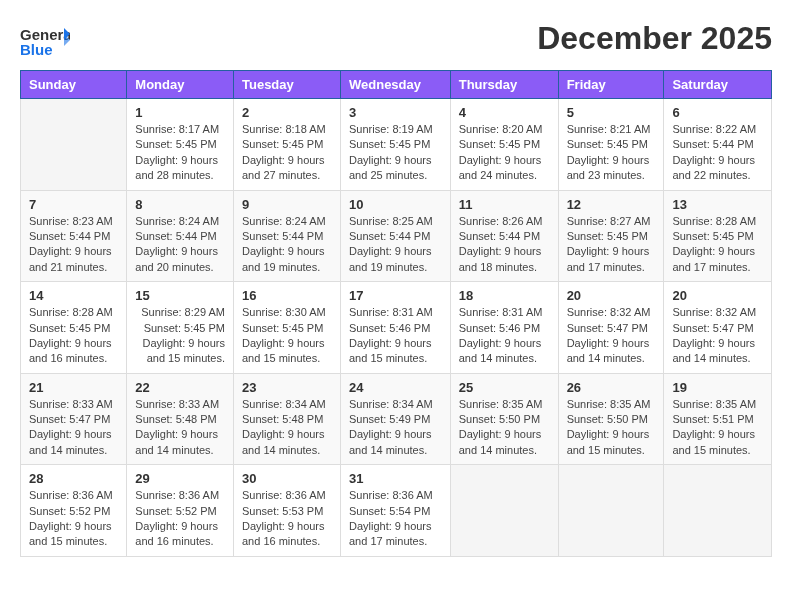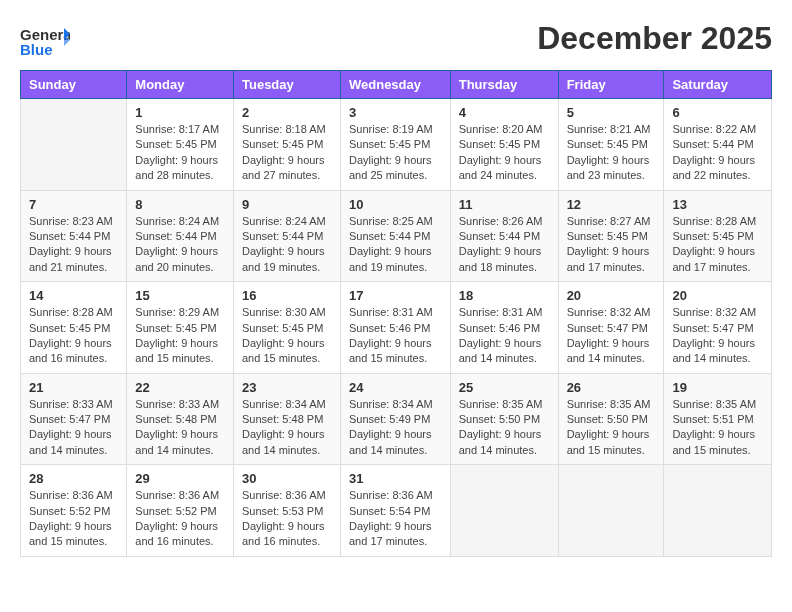--- a/index.html
+++ b/index.html
@@ -215,21 +215,21 @@
         <tr>
           <td>
             <span class="day-number">14</span>
             <div class="day-info" style="white-space: pre-line;">Sunrise: 8:28 AM
 Sunset: 5:45 PM
 Daylight: 9 hours
 and 16 minutes.</div>
           </td>
           <td>
             <span class="day-number">15</span>
-            <div class="day-info" style="white-space: pre-line;">Sunrise: 8:29 AM
+            <div class="day-info" style="white-space: pre-line; text-align: right;">Sunrise: 8:29 AM
 Sunset: 5:45 PM
 Daylight: 9 hours
 and 15 minutes.</div>
           </td>
           <td>
             <span class="day-number">16</span>
             <div class="day-info" style="white-space: pre-line;">Sunrise: 8:30 AM
 Sunset: 5:45 PM
 Daylight: 9 hours
 and 15 minutes.</div>

